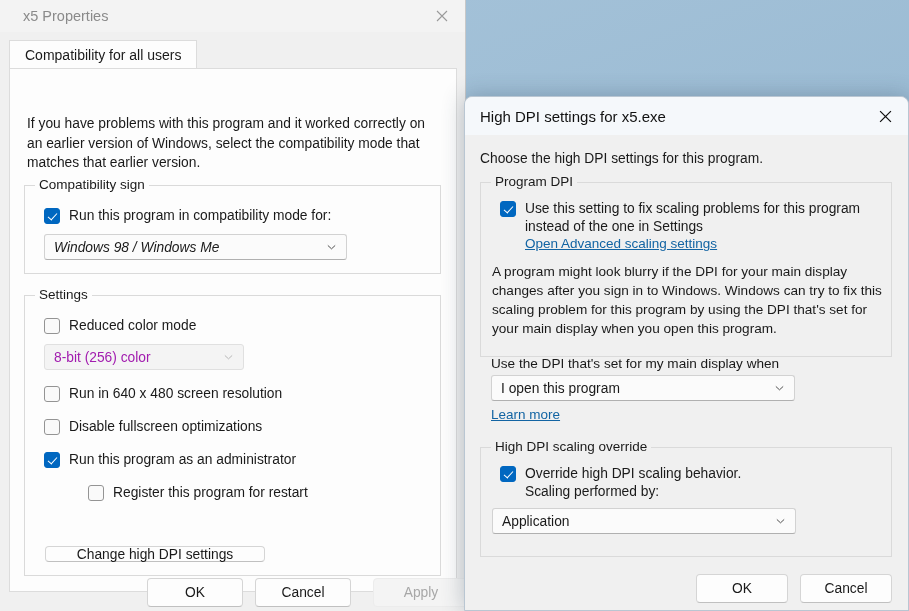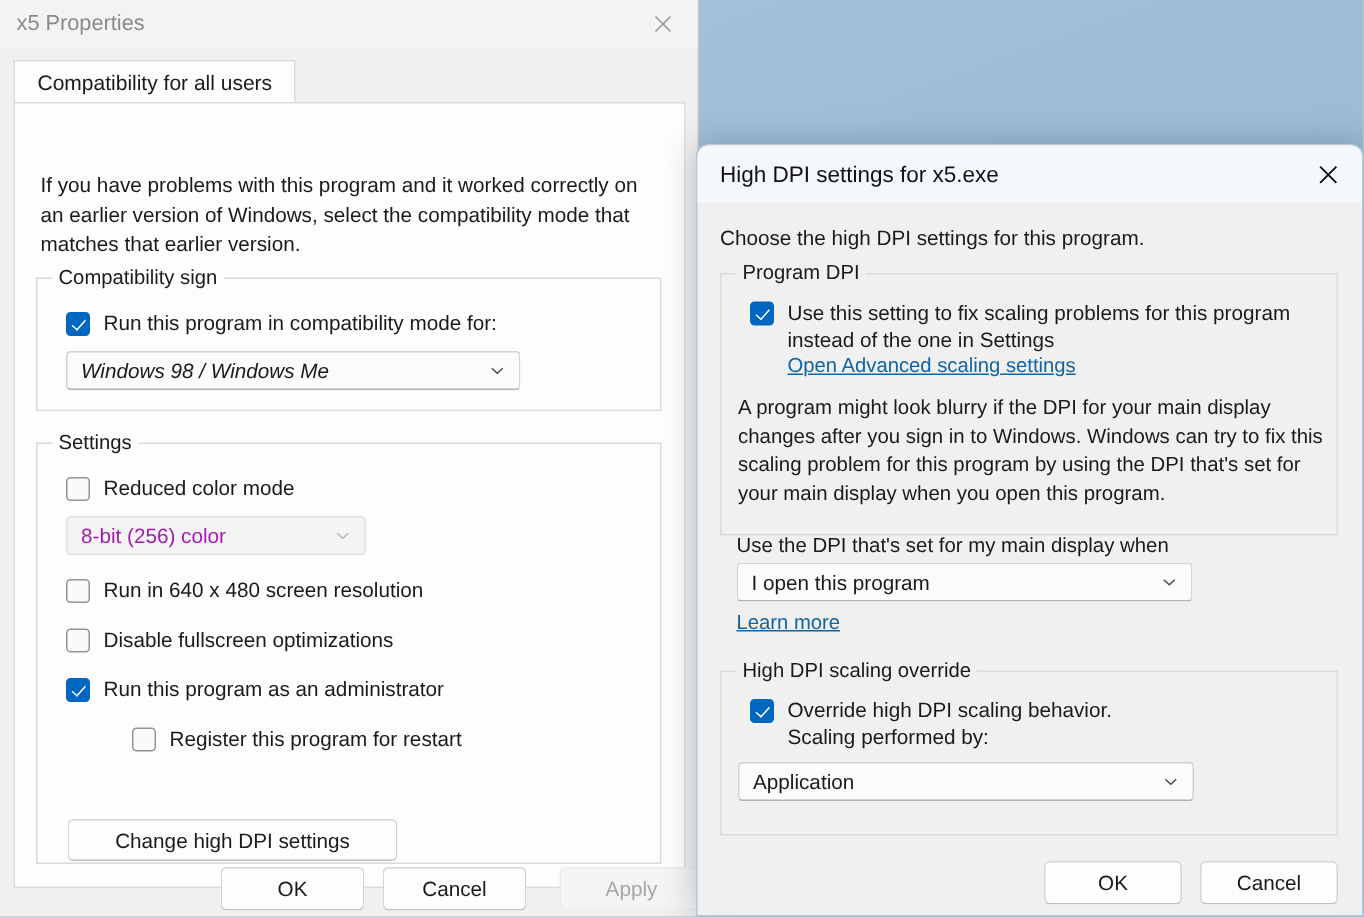--- a/index.html
+++ b/index.html
@@ -24,21 +24,21 @@
     box-sizing: border-box;
   }
   .titlebar {
     height: 32px;
     display: flex;
     align-items: center;
     box-sizing: border-box;
   }
   .titlebar .title {
     font-size: 14.5px;
-    padding-left: 11px;
+    padding-left: 23px;
     flex: 1;
     white-space: nowrap;
     overflow: hidden;
   }
   .closebtn {
     width: 46px; height: 31px;
     display: flex; align-items: center; justify-content: center;
     font-size: 15px;
     line-height: 1;
     cursor: default;
@@ -330,21 +330,21 @@
             <span class="cbox checked"></span>
             <span class="cblabel">Run this program as an administrator</span>
           </div>
 
           <div class="cbrow" style="left:19px; top:188px;padding-left:44px;">
             <span class="cbox"></span>
             <span class="cblabel">Register this program for restart</span>
           </div>
 
 
-          <div class="btn" style="left:20px; top:250px; width:220px; height:28px;">
+          <div class="btn" style="left:20px; top:250px; width:220px; height:16px;">
             <span>Change high DPI settings</span>
           </div>
         </div>
 
       </div>
 
       <div class="btn" style="left:147px; top:546px; width:96px; height:29px;">
         <span>OK</span>
       </div>
       <div class="btn" style="left:255px; top:546px; width:96px; height:29px;">

